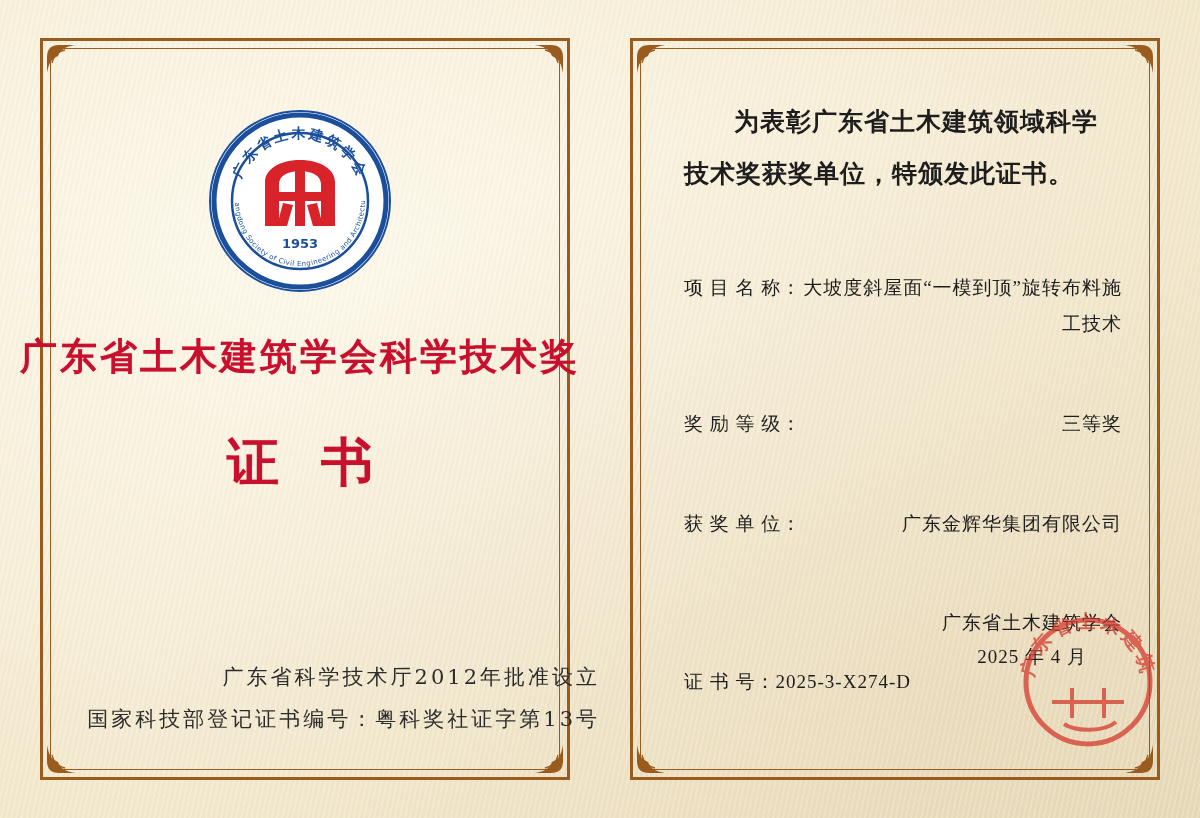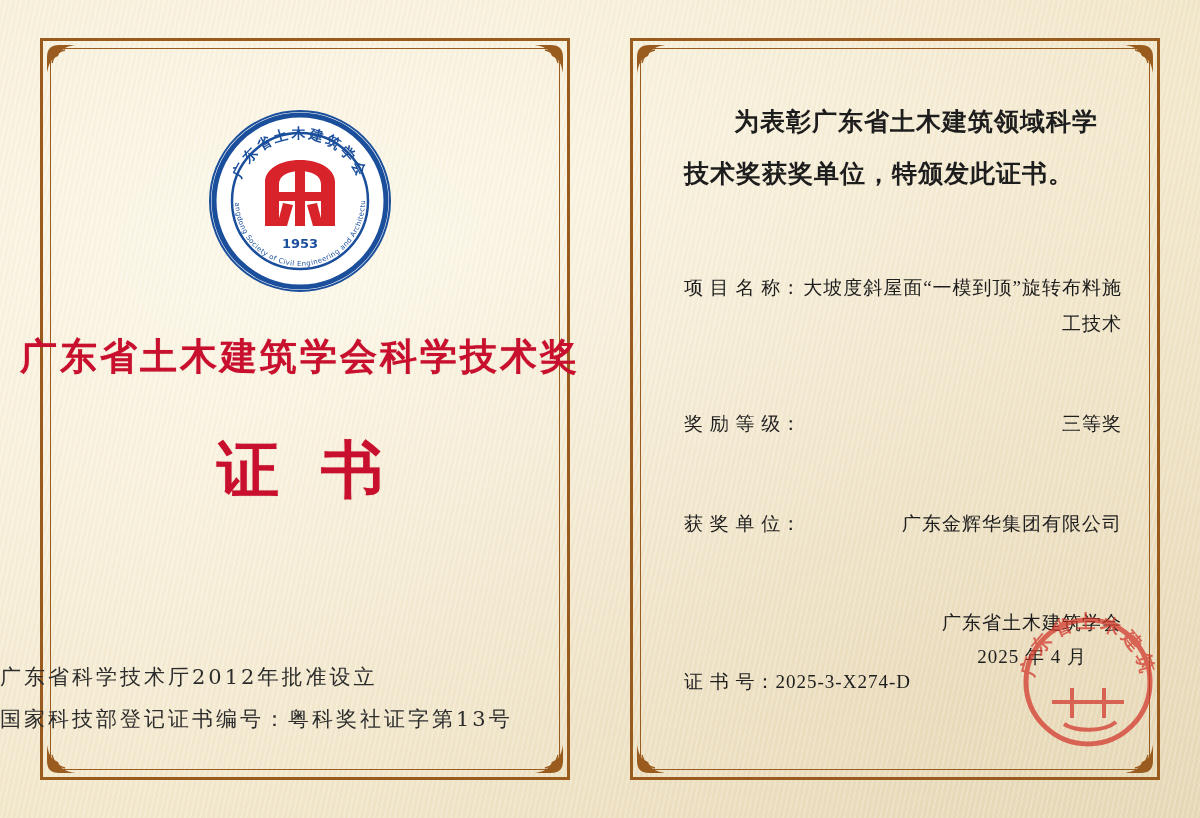--- a/index.html
+++ b/index.html
@@ -72,32 +72,32 @@
     font-size:37px;
     letter-spacing:3px;
     color:#c8102e;
     font-weight:bold;
     font-family:Liberation Serif, serif;
     text-shadow:0 0 1px rgba(180,10,30,0.35);
     white-space:nowrap;
   }
   .cert-word{
     margin-top:46px;
-    font-size:62px;
+    font-size:52px;
     color:#c8102e;
     font-weight:bold;
     letter-spacing:42px;
     text-indent:42px;
     font-family:"DejaVu Serif","Liberation Serif",serif;
     text-shadow:0 0 1px rgba(180,10,30,0.4);
   }
   .footer-lines{
     position:absolute;
     bottom:78px;left:0;right:0;
-    text-align:left;
+    text-align:right;
     color:#2c2c2c;
   }
   .footer-lines .line{
     font-size:21px;
     letter-spacing:3px;
     line-height:42px;
     font-family:"DejaVu Serif","Liberation Serif",serif;
   }
 
   

